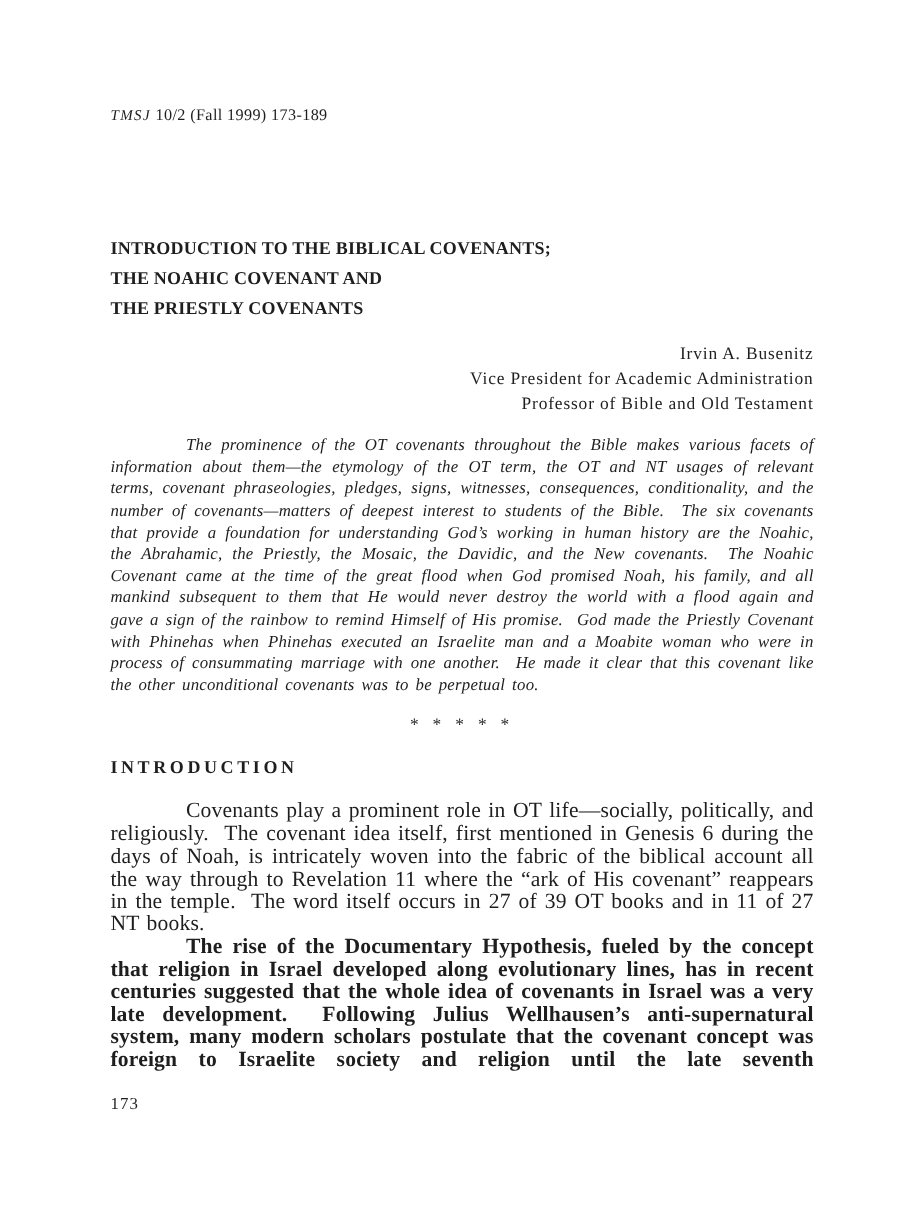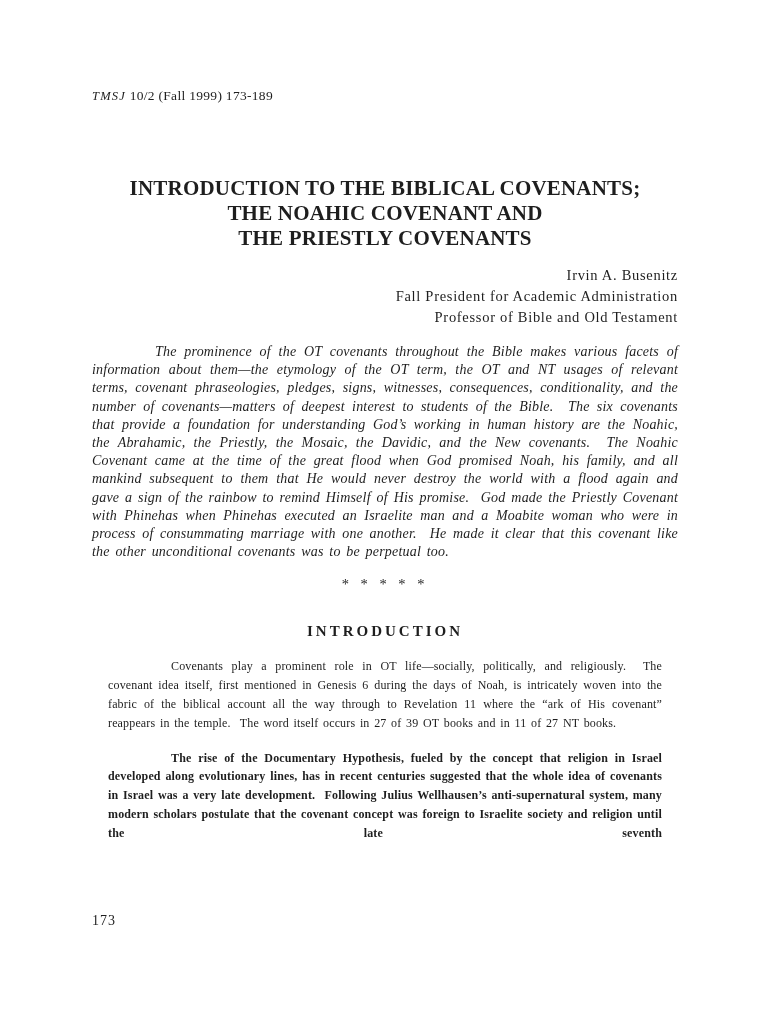--- a/index.html
+++ b/index.html
@@ -27,24 +27,23 @@
     font-size: 13.5px;
     letter-spacing: 0.3px;
     text-align: left;
   }
   .journal-abbrev {
     font-style: italic;
     font-size: 12.5px;
     letter-spacing: 1.2px;
   }
   .article-title {
-    margin-top: 72px;
-    text-align: center;
+    margin-top: 92px;
     font-weight: bold;
-    font-size: 21px;
+    font-size: 15px;
     line-height: 25px;
     letter-spacing: 0.2px;
   }
   .byline {
     margin-top: 14px;
     text-align: right;
     font-size: 14.5px;
     line-height: 21px;
     letter-spacing: 0.7px;
   }
@@ -58,29 +57,29 @@
     word-spacing: 2px;
     letter-spacing: 0.2px;
   }
   .separator {
     margin-top: 15px;
     text-align: center;
     font-size: 14.5px;
     letter-spacing: 4px;
   }
   .section-heading {
-    margin-top: 30px;
-    text-align: center;
+    margin-top: 19px;
+    text-align: left;
     font-weight: bold;
     font-size: 15px;
     letter-spacing: 3px;
   }
   .body-para {
-    margin: 16px;
-    font-size: 12px;
+    margin: 0;
+    font-size: 18px;
     line-height: 18.8px;
     text-align: justify;
     text-indent: 63px;
     word-spacing: 1.5px;
     letter-spacing: 0.15px;
   }
   .body-para.first {
     margin-top: 17px;
   }
   .body-para.continued {
@@ -108,21 +107,21 @@
     </div>
 
     <div class="article-title">
       <div>INTRODUCTION TO THE BIBLICAL COVENANTS;</div>
       <div>THE NOAHIC COVENANT AND</div>
       <div>THE PRIESTLY COVENANTS</div>
     </div>
 
     <div class="byline">
       <div>Irvin A. Busenitz</div>
-      <div>Fall President for Academic Administration</div>
+      <div>Vice President for Academic Administration</div>
       <div>Professor of Bible and Old Testament</div>
     </div>
 
     <p class="abstract">The prominence of the OT covenants throughout the Bible makes various facets of information about them—the etymology of the OT term, the OT and NT usages of relevant terms, covenant phraseologies, pledges, signs, witnesses, consequences, conditionality, and the number of covenants—matters of deepest interest to students of the Bible.&nbsp; The six covenants that provide a foundation for understanding God’s working in human history are the Noahic, the Abrahamic, the Priestly, the Mosaic, the Davidic, and the New covenants.&nbsp; The Noahic Covenant came at the time of the great flood when God promised Noah, his family, and all mankind subsequent to them that He would never destroy the world with a flood again and gave a sign of the rainbow to remind Himself of His promise.&nbsp; God made the Priestly Covenant with Phinehas when Phinehas executed an Israelite man and a Moabite woman who were in process of consummating marriage with one another.&nbsp; He made it clear that this covenant like the other unconditional covenants was to be perpetual too.</p>
 
     <div class="separator">* * * * *</div>
 
     <div class="section-heading">INTRODUCTION</div>
 
     <p class="body-para first">Covenants play a prominent role in OT life—socially, politically, and religiously.&nbsp; The covenant idea itself, first mentioned in Genesis 6 during the days of Noah, is intricately woven into the fabric of the biblical account all the way through to Revelation 11 where the “ark of His covenant” reappears in the temple.&nbsp; The word itself occurs in 27 of 39 OT books and in 11 of 27 NT books.</p>

